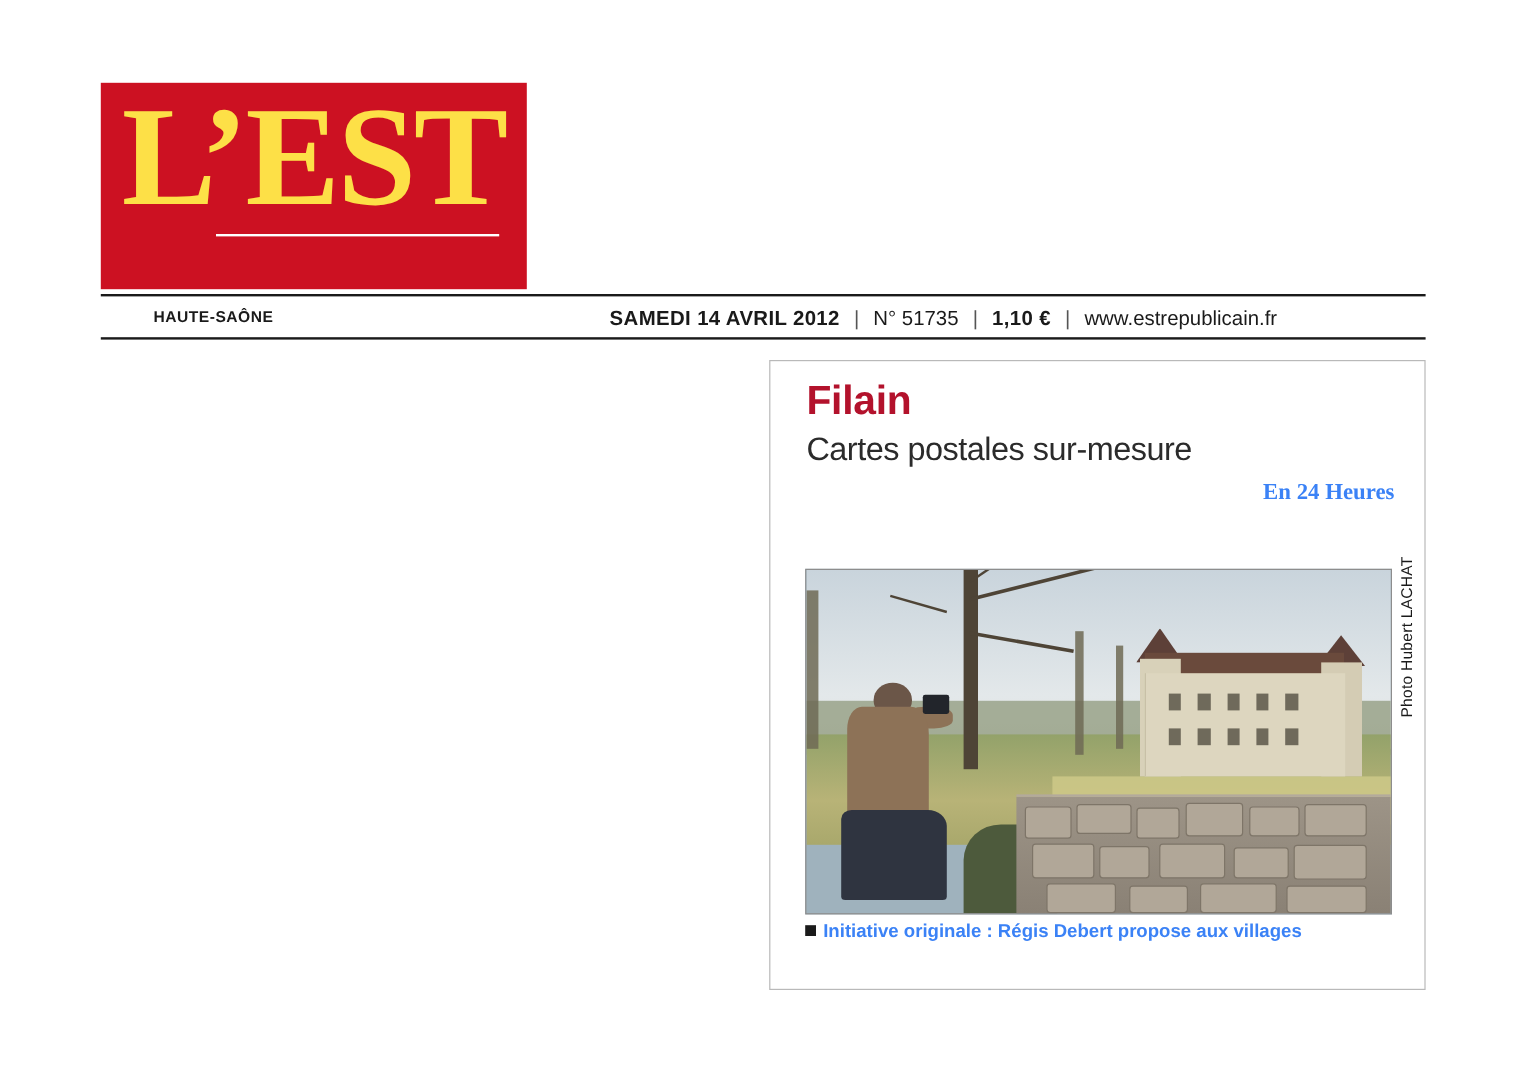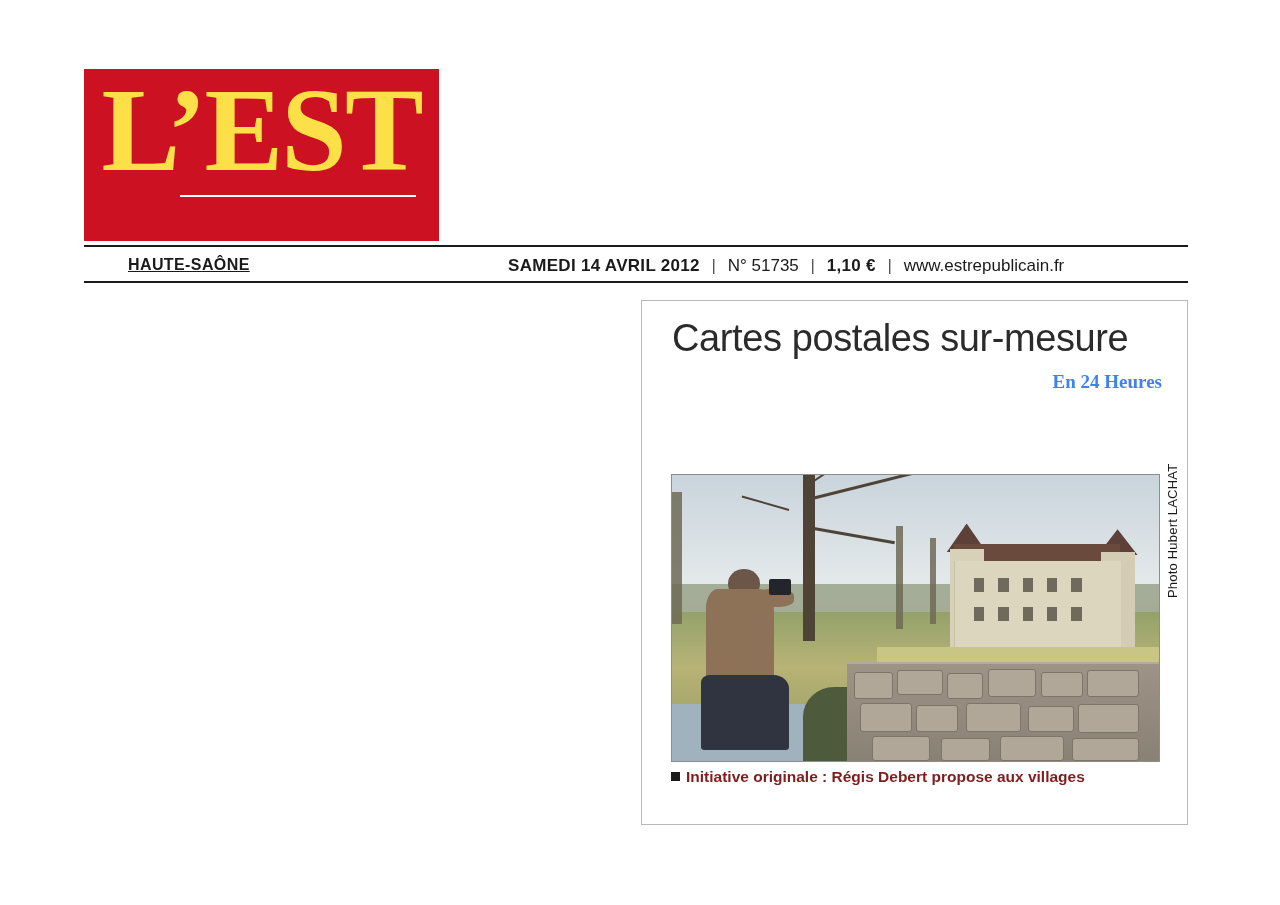--- a/index.html
+++ b/index.html
@@ -76,23 +76,22 @@
   #infobar-inner {
     position: relative;
     height: 100%;
     font-size: 17px;
   }
   #edition {
     position: absolute;
     left: 44px;
     top: 9px;
     font-weight: bold;
-    font-size: 16px;
+    font-size: 13px;
     letter-spacing: 0.4px;
-    text-decoration: underline;
   }
   #issue-line {
     position: absolute;
     left: 424px;
     top: 9px;
     white-space: nowrap;
     font-size: 17px;
   }
   #issue-line .b {
     font-weight: bold;
@@ -125,21 +124,21 @@
     width: 492px;
   }
   #kicker {
     color: #b3122c;
     font-weight: bold;
     font-size: 34px;
     line-height: 1.25;
     letter-spacing: -0.2px;
   }
   #headline {
-    font-size: 38px;
+    font-size: 27px;
     line-height: 1.22;
     color: #2b2b2b;
     margin-top: 2px;
     letter-spacing: -0.4px;
     font-weight: normal;
   }
   #section-label {
     text-align: right;
     font-family: "Liberation Serif", serif;
     font-weight: bold;
@@ -313,21 +312,21 @@
     letter-spacing: 0.2px;
   }
 
   #caption {
     position: absolute;
     left: 671px;
     top: 766px;
     width: 500px;
     font-size: 15.5px;
     line-height: 1.42;
-    color: #7f1d1d;
+    color: #3b82f6;
     font-weight: bold;
   }
   #caption .sq {
     display: inline-block;
     width: 9px;
     height: 9px;
     background: #1a1a1a;
     margin-right: 6px;
     vertical-align: 1px;
   }
@@ -354,20 +353,21 @@
       <span class="sep">|</span>
       <span class="b">1,10 €</span>
       <span class="sep">|</span>
       <span class="site">www.estrepublicain.fr</span>
     </div>
   </div>
 </div>
 
 <div id="clipping">
   <div id="clip-inner">
+    <div id="kicker">Filain</div>
     <div id="headline">
       <span>Cartes postales sur-mesure</span><br>
     </div>
     <div id="section-label">En 24 Heures</div>
   </div>
 </div>
 
 <div id="photo-wrap">
   <div id="photo">
     <div class="ph-sky"></div>

